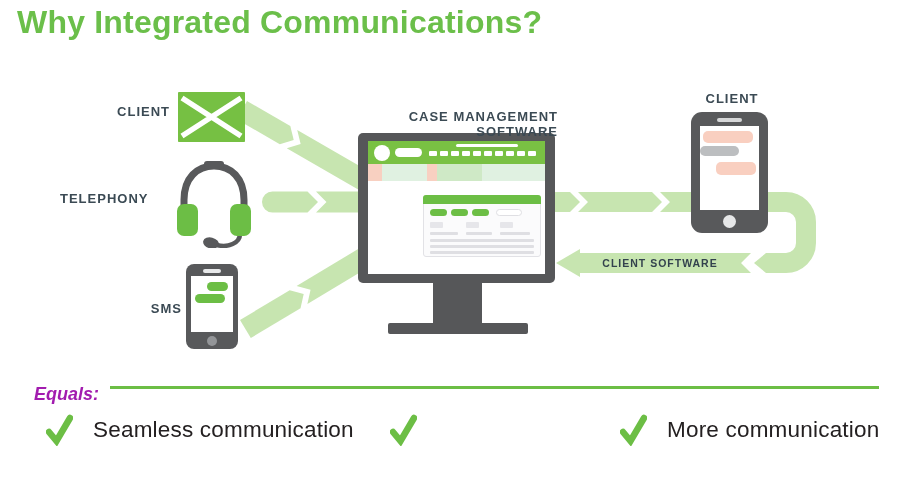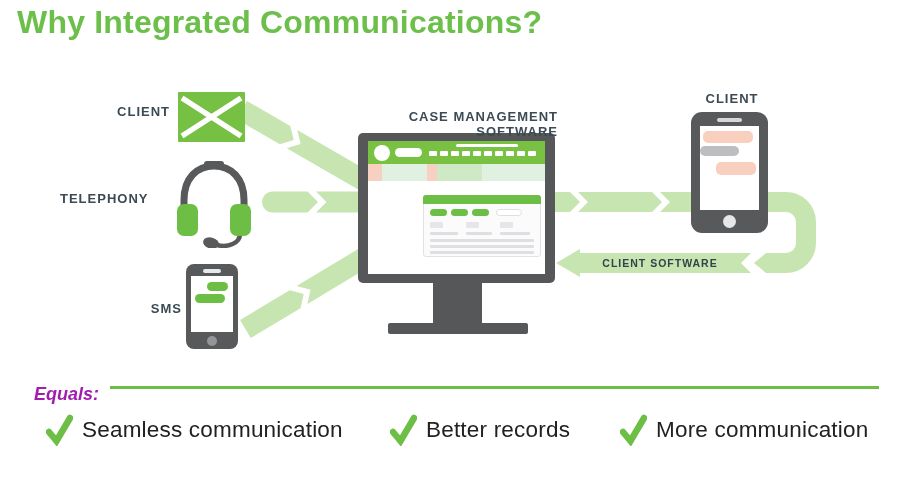--- a/index.html
+++ b/index.html
@@ -56,21 +56,21 @@
   .dialog .ln{position:absolute;height:2.5px;background:#dfdfe3;border-radius:1px;}
   .stand-neck{left:433px;top:283px;width:49px;height:42px;background:#565759;}
   .stand-base{left:388px;top:323px;width:140px;height:11px;background:#565759;border-radius:2px;}
 
   .response-lbl{position:absolute;left:580px;top:257px;width:160px;text-align:center;
                 font-size:10.5px;font-weight:bold;letter-spacing:1px;color:#33424d;z-index:3;}
 
   .equals{position:absolute;left:34px;top:372px;font-size:18px;font-style:italic;font-weight:bold;color:#a21caf;margin-top:12px;}
   .rule{position:absolute;left:110px;top:386px;width:769px;height:2.5px;background:#6cbe45;}
 
-  .benefit{position:absolute;top:414px;display:flex;align-items:center;gap:9px;}
+  .benefit{position:absolute;top:414px;display:flex;align-items:center;gap:20px;}
   .benefit .txt{font-size:22.5px;color:#242021;letter-spacing:.2px;white-space:nowrap;}
 </style>
 </head>
 <body>
 
 <div class="stage">
 
   <h1 class="title">Why Integrated Communications?</h1>
 
   <svg class="arrows" width="900" height="479" viewBox="0 0 900 479">
@@ -204,21 +204,20 @@
   <div class="benefit" style="left:46px;">
     <svg width="27" height="32" viewBox="0 0 27 32">
       <path d="M3,18 L10.5,27 L24,4" stroke="#6cbe45" stroke-width="6.5" fill="none" stroke-linecap="round"></path>
     </svg>
     <span class="txt">Seamless communication</span>
   </div>
   <div class="benefit" style="left:390px;">
     <svg width="27" height="32" viewBox="0 0 27 32">
       <path d="M3,18 L10.5,27 L24,4" stroke="#6cbe45" stroke-width="6.5" fill="none" stroke-linecap="round"></path>
     </svg>
-    <span class="txt">Better records</span>
   </div>
   <div class="benefit" style="left:620px;">
     <svg width="27" height="32" viewBox="0 0 27 32">
       <path d="M3,18 L10.5,27 L24,4" stroke="#6cbe45" stroke-width="6.5" fill="none" stroke-linecap="round"></path>
     </svg>
     <span class="txt">More communication</span>
   </div>
 
 </div>
 

